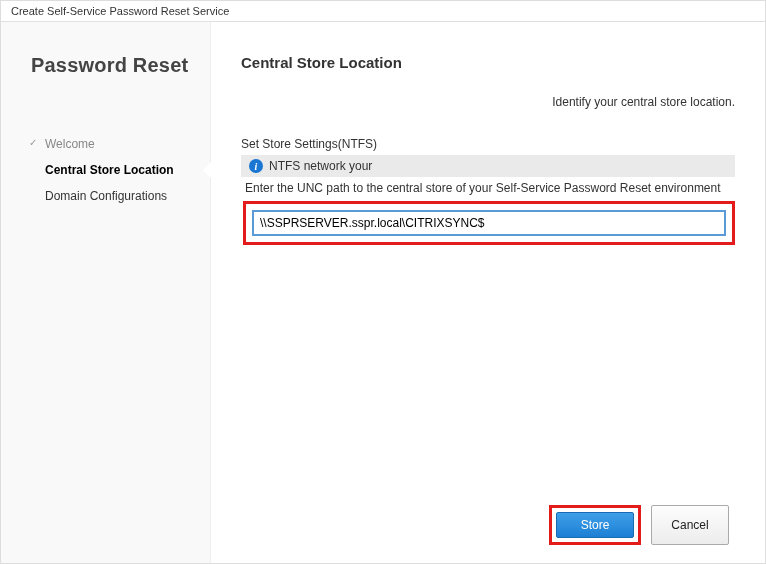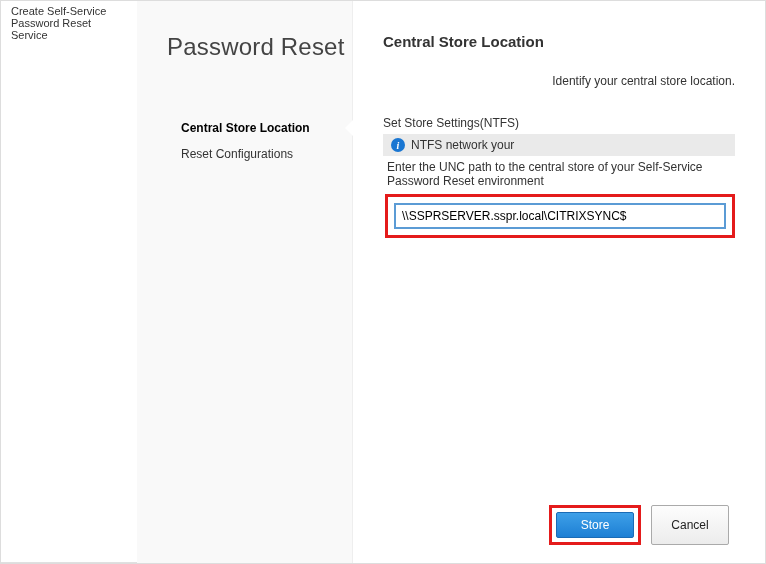--- a/index.html
+++ b/index.html
@@ -1,21 +1,21 @@
 <!DOCTYPE html>
 <html><head>
   <meta charset="utf-8">
   <style>
     * { box-sizing: border-box; margin: 0; padding: 0; }
     html, body { font-family: "Segoe UI", sans-serif; font-size: 12px; color: #333; background: #f5f5f5; }
-    .window { width: 766px; height: 564px; background: #f9f9f9; display: flex; flex-direction: row; border: 1px solid #ddd; }
+    .window { width: 766px; height: 564px; background: #f9f9f9; display: flex; flex-direction: column; border: 1px solid #ddd; }
     .titlebar { padding: 4px 10px; font-size: 11px; color: #333; background: #fff; border-bottom: 1px solid #e0e0e0; }
     .content { flex: 1; display: flex; }
     .sidebar { width: 215px; padding: 32px 0 0 30px; background: #f9f9f9; }
-    .sidebar h1 { font-size: 24px; font-weight: 400; color: #444; margin-bottom: 54px; letter-spacing: 0.2px; }
+    .sidebar h1 { font-size: 20px; font-weight: 700; color: #444; margin-bottom: 54px; letter-spacing: 0.2px; }
     .steps { list-style: none; }
     .steps li { padding: 6px 0 6px 14px; font-size: 12px; color: #333; position: relative; cursor: pointer; }
     .steps li.done { color: #888; }
     .steps li.done::before { content: "✓"; position: absolute; left: -2px; font-size: 10px; color: #999; }
     .steps li.active { font-weight: 700; color: #000; }
     .steps li.active::after {
       content: "";
       position: absolute;
       right: -1px;
       top: 50%;
@@ -30,21 +30,21 @@
     .main .desc { font-size: 12px; color: #333; margin-bottom: 28px; text-align: right; }
     .section-label { font-size: 12px; color: #333; margin-bottom: 4px; }
     .ntfs-bar { background: #eaeaea; padding: 4px 8px; display: flex; align-items: center; gap: 6px; font-size: 12px; margin-bottom: 4px; }
     .info-icon {
       width: 14px; height: 14px; border-radius: 50%;
       background: #1976d2; color: #fff;
       display: inline-flex; align-items: center; justify-content: center;
       font-size: 10px; font-weight: bold; font-style: italic; font-family: serif;
     }
     .hint { font-size: 12px; color: #333; margin-bottom: 6px; padding-left: 4px; }
-    .input-wrap { position: relative; padding: 6px; border: 3px solid #e41b1b; width: 350px; margin-left: 2px; }
+    .input-wrap { position: relative; padding: 6px; border: 3px solid #e41b1b; width: 492px; margin-left: 2px; }
     .unc-input {
       width: 100%; padding: 4px 6px; font-size: 12px;
       border: 2px solid #5b9bd5; outline: none;
       font-family: "Segoe UI", sans-serif;
     }
     .footer { margin-top: auto; padding: 16px 6px 18px 6px; display: flex; justify-content: flex-end; gap: 10px; }
     .btn {
       min-width: 78px; padding: 5px 12px; font-size: 12px;
       background: linear-gradient(#fdfdfd, #ececec);
       border: 1px solid #aaa; border-radius: 2px;
@@ -58,22 +58,23 @@
   </style>
 </head>
 <body>
 
 <div class="window">
   <div class="titlebar">Create Self-Service Password Reset Service</div>
   <div class="content">
     <aside class="sidebar">
       <h1>Password Reset</h1>
       <ul class="steps">
+        <li class="done">Welcome</li>
         <li class="active">Central Store Location</li>
-        <li>Reset Configurations</li>
+        <li>Domain Configurations</li>
       </ul>
     </aside>
     <main class="main">
       <h2>Central Store Location</h2>
       <p class="desc">Identify your central store location.</p>
 
       <div class="section-label">Set Store Settings(NTFS)</div>
       <div class="ntfs-bar">
         <span class="info-icon">i</span>
         <span>NTFS network your</span>

